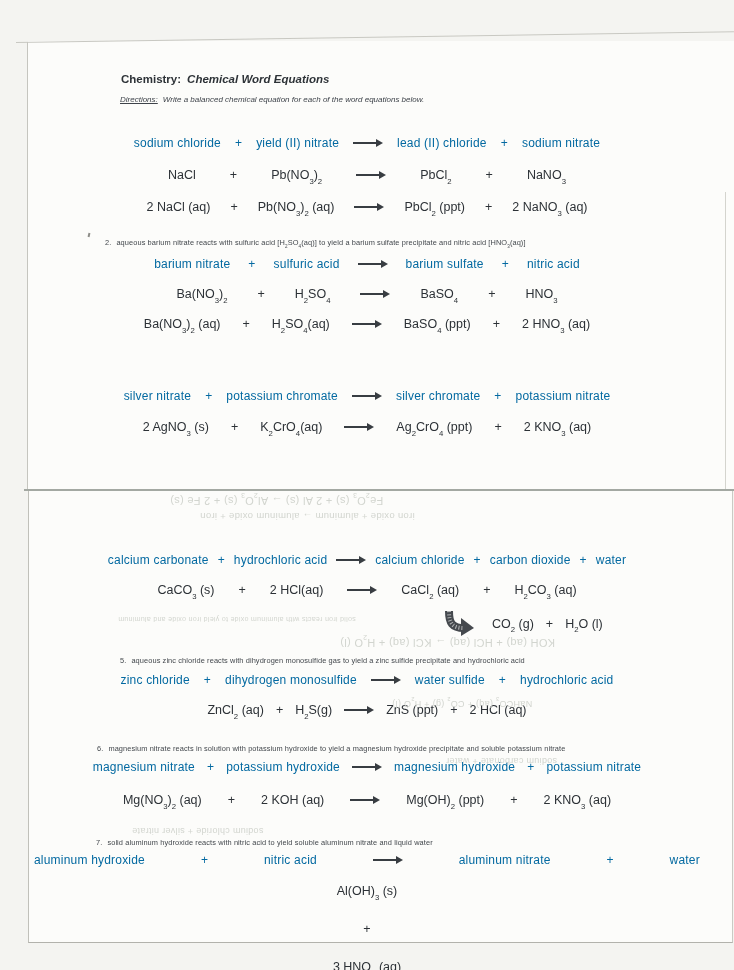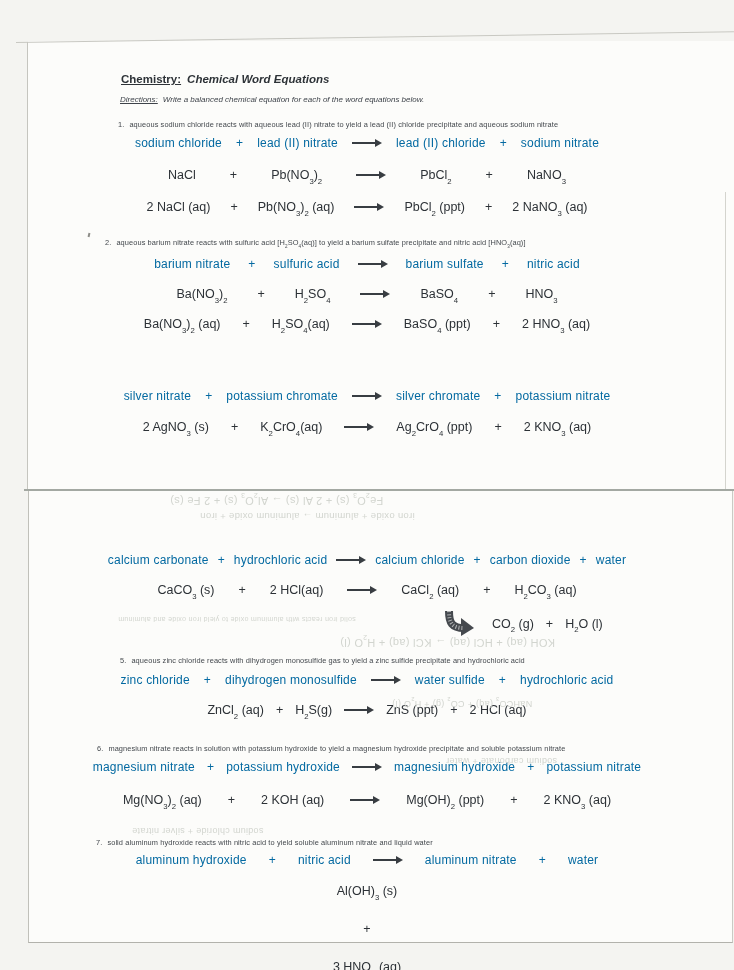--- a/index.html
+++ b/index.html
@@ -15,21 +15,21 @@
   #page2{left:28px;top:491px;width:703px;height:451px;
          border-left:1px solid #c0c0ba;border-right:1px solid #cacac4;border-bottom:1px solid #b2b2ac;}
   .edge{position:absolute;background:#c8c8c2;}
   #edge-top{left:16px;top:42px;width:718px;height:1px;transform:rotate(-0.85deg);transform-origin:left center;}
   #edge-left1{left:27px;top:42px;width:1px;height:448px;background:#c5c5bf;}
   #edge-right1{left:725px;top:192px;width:1px;height:298px;background:#d4d4ce;}
   #divider{position:absolute;left:24px;top:489px;width:710px;height:2px;background:#a3a8a2;}
   #speck{position:absolute;left:88px;top:233px;width:2px;height:4px;background:#8d8d88;transform:rotate(14deg);}
 
   .header{position:absolute;top:73px;left:121px;font-size:11.5px;font-weight:bold;color:#2d3237;white-space:nowrap;}
-  .header .course{font-style:normal;text-decoration:underline;}
+  .header .course{font-style:normal;}
   .header .title{font-style:italic;margin-left:6px;}
   .directions{position:absolute;top:95px;left:120px;font-size:8px;font-style:italic;color:#3e434a;white-space:nowrap;}
   .directions .dlabel{text-decoration:underline;margin-right:5px;}
 
   .prompt{position:absolute;font-size:7.4px;color:#42474c;white-space:nowrap;letter-spacing:0.1px;}
   .prompt .num{margin-right:5px;}
 
   .eq-row{position:absolute;left:34px;width:666px;display:flex;justify-content:center;align-items:center;white-space:nowrap;}
   .eq-row.words{font-size:12px;color:#0369a1;letter-spacing:0.2px;}
   .eq-row.formula{font-size:12.5px;color:#2c3136;}
@@ -56,25 +56,24 @@
   <div class="edge" id="edge-right1"></div>
   <div id="divider"></div>
   <div id="speck"></div>
 
   <div class="header">
     <span class="course">Chemistry:</span><span class="title">Chemical Word Equations</span>
   </div>
   <div class="directions">
     <span class="dlabel">Directions:</span><span>Write a balanced chemical equation for each of the word equations below.</span>
   </div>
-<div class="prompt" style="top: 120px; left: 118px;"><span class="num">1.</span><span>aqueous sodium chloride reacts with aqueous lead (II) nitrate to yield a lead (II) chloride precipitate and aqueous sodium nitrate</span></div>
     <div class="eq-row words" style="top: 136px; gap: 14px;">
       <span>sodium chloride</span>
       <span>+</span>
-      <span>lead (II) nitrate</span>
+      <span>yield (II) nitrate</span>
       <span class="rx-arrow"></span>
       <span>lead (II) chloride</span>
       <span>+</span>
       <span>sodium nitrate</span>
     </div>
     <div class="eq-row formula" style="top: 168px; gap: 34px;">
       <span>NaCl</span>
       <span>+</span>
       <span>Pb(NO<sub>3</sub>)<sub>2</sub></span>
       <span class="rx-arrow"></span>
@@ -199,21 +198,21 @@
     <div class="eq-row formula" style="top: 793px; gap: 26px;">
       <span>Mg(NO<sub>3</sub>)<sub>2</sub> (aq)</span>
       <span>+</span>
       <span>2 KOH (aq)</span>
       <span class="rx-arrow"></span>
       <span>Mg(OH)<sub>2</sub> (ppt)</span>
       <span>+</span>
       <span>2 KNO<sub>3</sub> (aq)</span>
     </div>
     <div class="prompt" style="top: 838px; left: 96px;"><span class="num">7.</span><span>solid aluminum hydroxide reacts with nitric acid to yield soluble aluminum nitrate and liquid water</span></div>
-    <div class="eq-row words" style="top: 853px; gap: 22px;">
+    <div class="eq-row words" style="top: 853px; gap: 22px; justify-content: space-between;">
       <span>aluminum hydroxide</span>
       <span>+</span>
       <span>nitric acid</span>
       <span class="rx-arrow"></span>
       <span>aluminum nitrate</span>
       <span>+</span>
       <span>water</span>
     </div>
     <div class="eq-row formula" style="top: 884px; gap: 24px; flex-direction: column;">
       <span>Al(OH)<sub>3</sub> (s)</span>

